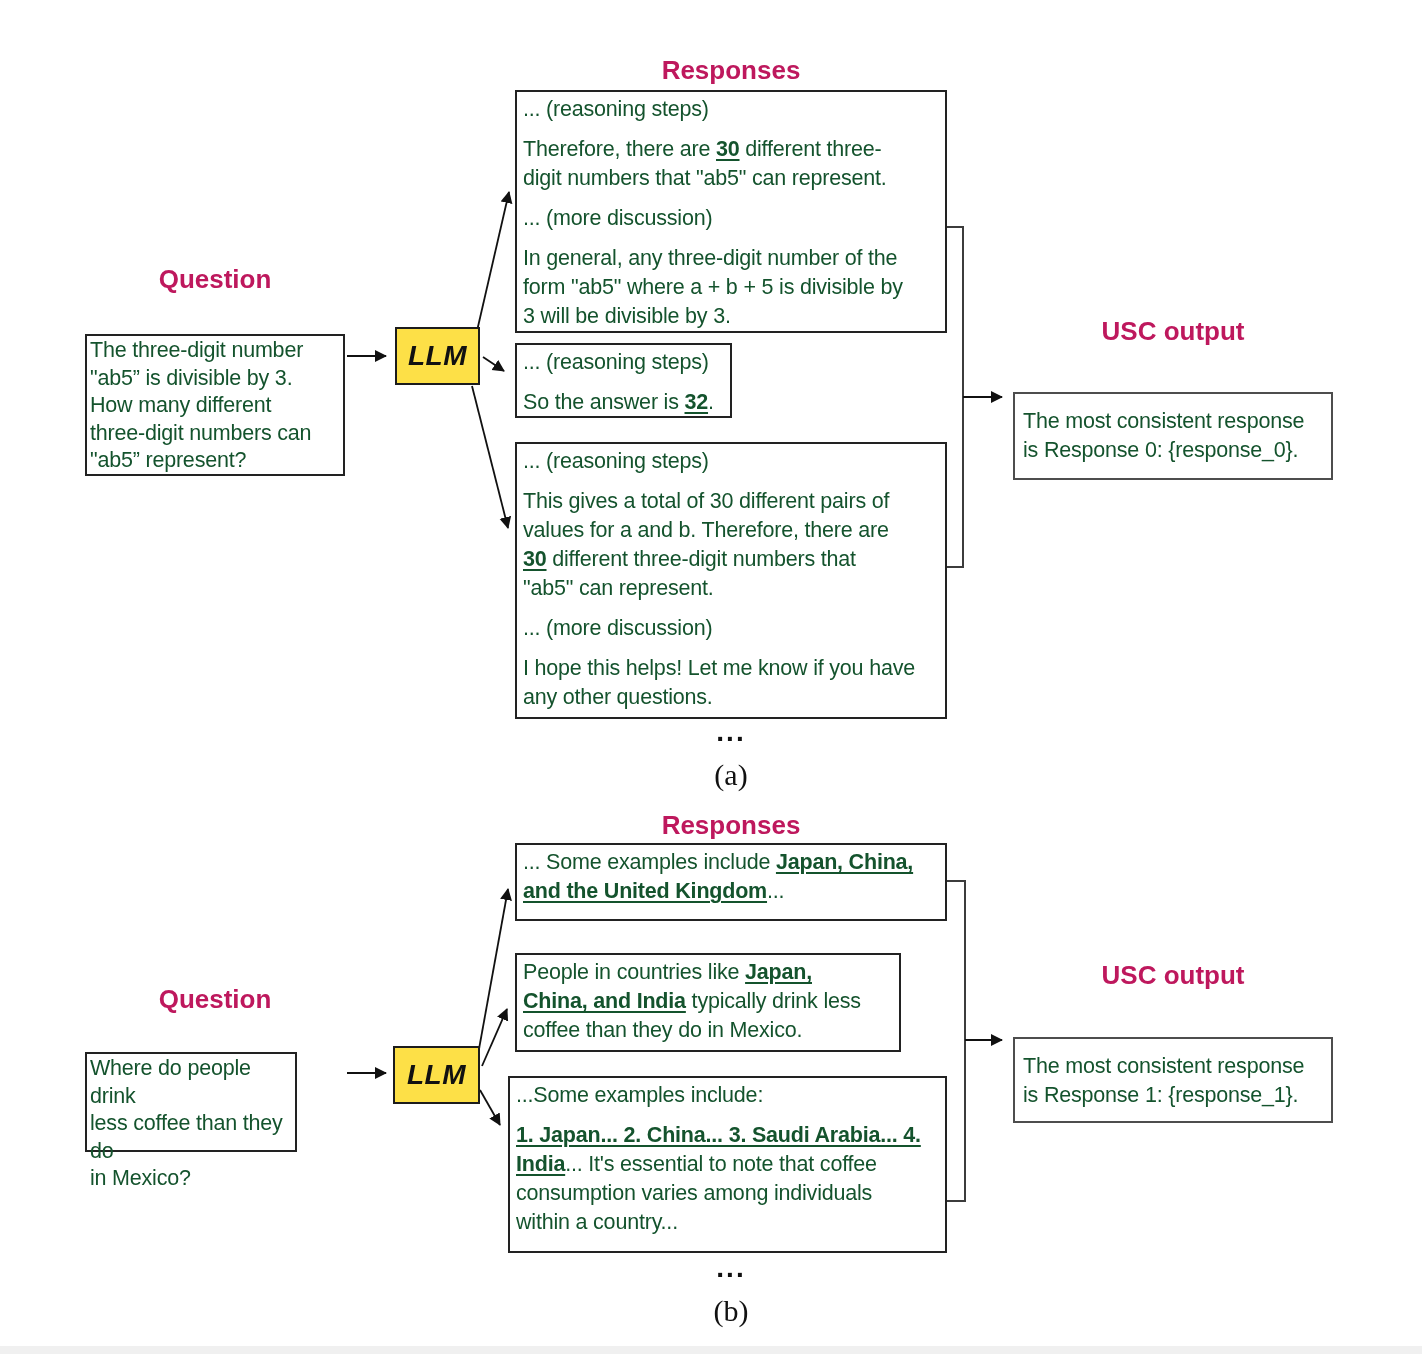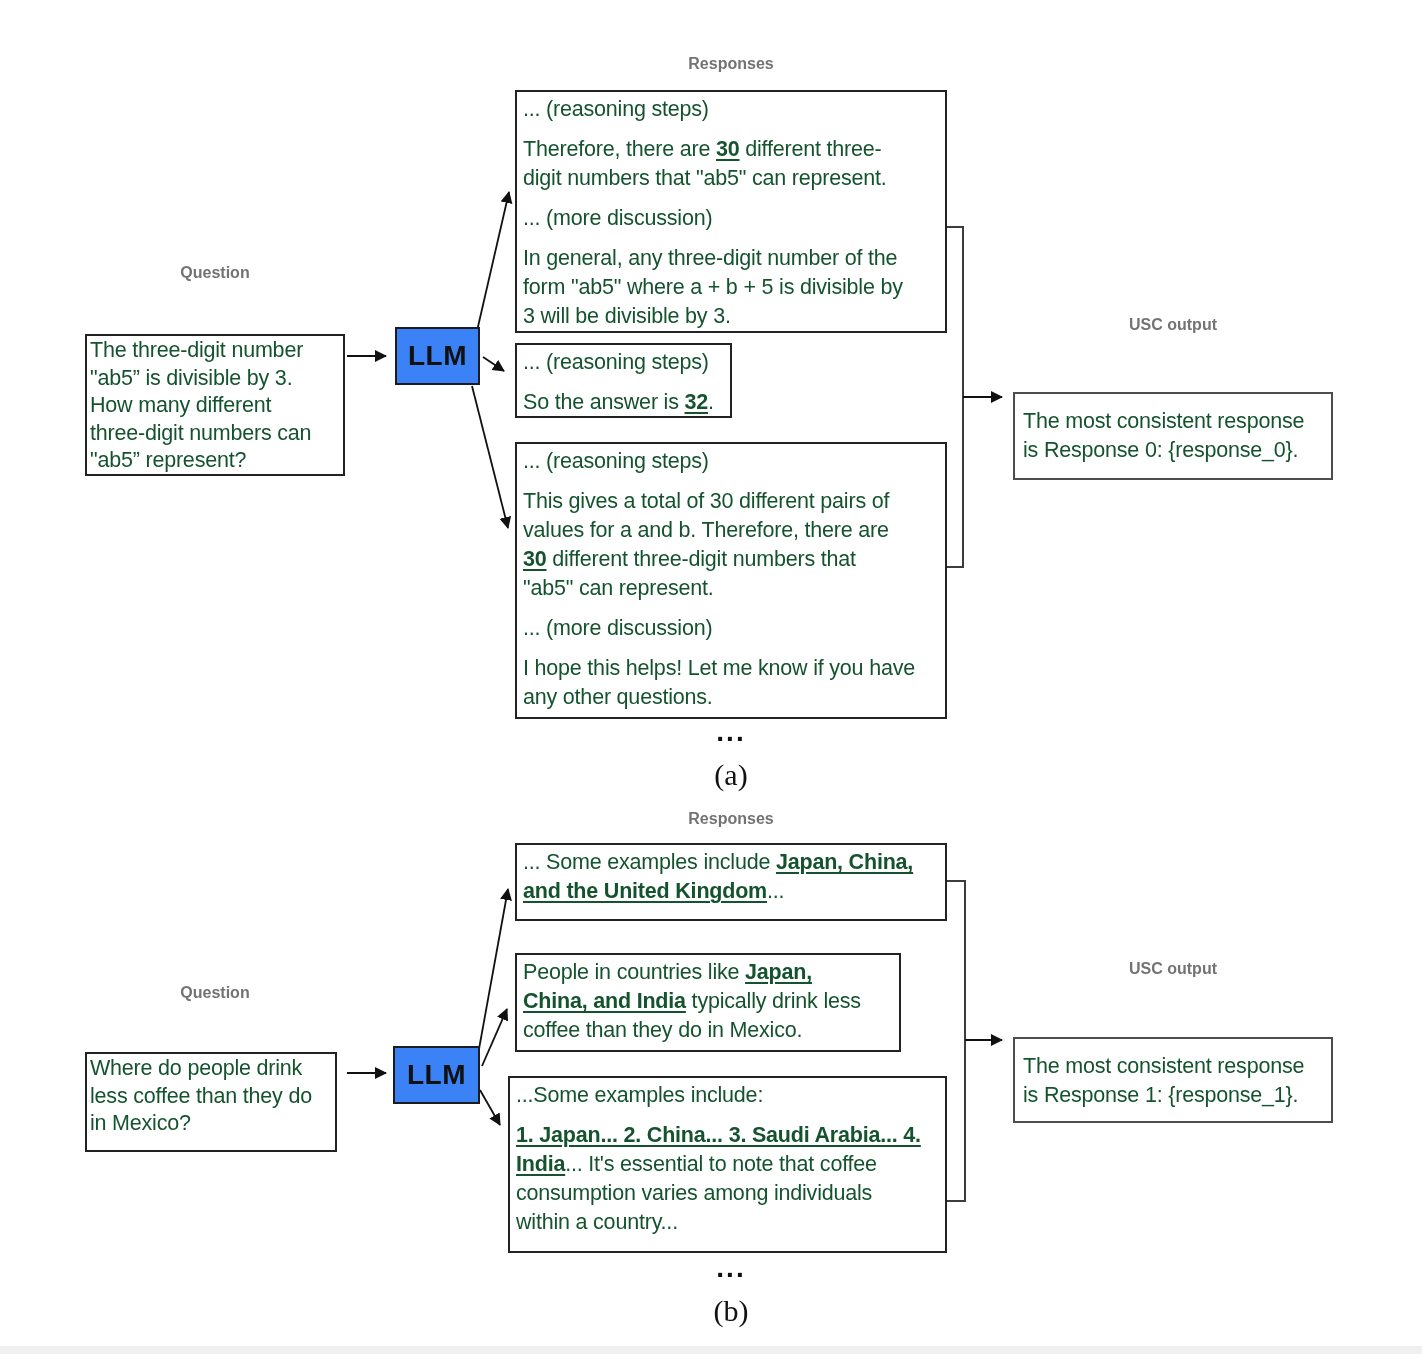--- a/index.html
+++ b/index.html
@@ -1,35 +1,35 @@
 <!DOCTYPE html>
 <html><head>
 <meta charset="utf-8">
 <style>
   html,body{margin:0;padding:0;background:#ffffff;}
   .canvas{
     position:relative;width:1422px;height:1354px;background:#ffffff;
     font-family:"Liberation Sans","DejaVu Sans",sans-serif;color:#1b1b1b;overflow:hidden;
   }
   .overlay{position:absolute;left:0;top:0;width:1422px;height:1354px;pointer-events:none;}
-  .fig-title{position:absolute;text-align:center;font-weight:700;font-size:16px;color:#737373;}
+  .fig-title{position:absolute;text-align:center;font-weight:700;font-size:26px;color:#be185d;}
   .box{
     position:absolute;box-sizing:border-box;background:#fff;border:2px solid #222;
     font-size:21.5px;line-height:29px;letter-spacing:-0.2px;color:#14532d;
   }
   .box p{margin:0 0 11px 0;padding:0;}
   .box p:last-child{margin-bottom:0;}
   .resp{padding:3px 6px 2px 6px;}
   .usc-box{padding:13px 6px 2px 8px;border-color:#4d4d4d;margin-top:40px;}
   .q-box{padding:1px 5px 0 3px;margin-top:29px;}
   .q-box p{line-height:27.6px;}
   .llm{
-    position:absolute;box-sizing:border-box;background:#3b82f6;border:2.5px solid #1c1c1c;
+    position:absolute;box-sizing:border-box;background:#fde047;border:2.5px solid #1c1c1c;
     display:flex;align-items:center;justify-content:center;
-    font-weight:700;font-size:28px;color:#111;letter-spacing:0.5px;
+    font-weight:700;font-size:28px;color:#111;letter-spacing:0.5px;font-style:italic;
   }
   .hl{font-weight:700;text-decoration:underline;text-decoration-thickness:2px;text-underline-offset:3px;}
   .ellipsis{position:absolute;text-align:center;font-weight:900;font-size:28px;letter-spacing:2px;color:#111;}
   .sublabel{position:absolute;text-align:center;font-family:"Liberation Serif","DejaVu Serif",serif;font-size:30px;color:#111;}
   .edge-strip{position:absolute;left:0;top:1346px;width:1422px;height:8px;background:#f0f0f0;}
 </style>
 </head>
 <body>
 
 <div class="canvas">
@@ -82,21 +82,21 @@
     </div>
   <div class="ellipsis" style="left:515px;top:716px;width:432px;">...</div>
   <div class="sublabel" style="left:515px;top:758px;width:432px;">(a)</div>
 
   <div class="fig-title" style="left:1013px;top:316px;width:320px;">USC output</div>
   <div class="box usc-box" style="left:1013px;top:352px;width:320px;height:88px;">
       <p>The most consistent response<br>is Response 0: {response_0}.</p>
     </div>
 
   <div class="fig-title" style="left:85px;top:984px;width:260px;">Question</div>
-  <div class="box q-box" style="left:85px;top:1023px;width:252px;height:100px;">
+  <div class="box q-box" style="left:85px;top:1023px;width:212px;height:100px;">
       <p>Where do people drink<br>less coffee than they do<br>in Mexico?</p>
     </div>
 
   <div class="llm" style="left:393px;top:1046px;width:87px;height:58px;">LLM</div>
 
   <div class="fig-title" style="left:515px;top:810px;width:432px;">Responses</div>
   <div class="box resp" style="left:515px;top:953px;width:386px;height:99px;">
       <p>People in countries like <span class="hl">Japan,</span><br><span class="hl">China, and India</span> typically drink less<br>coffee than they do in Mexico.</p>
     </div>
   <div class="box resp" style="left:515px;top:843px;width:432px;height:78px;">

